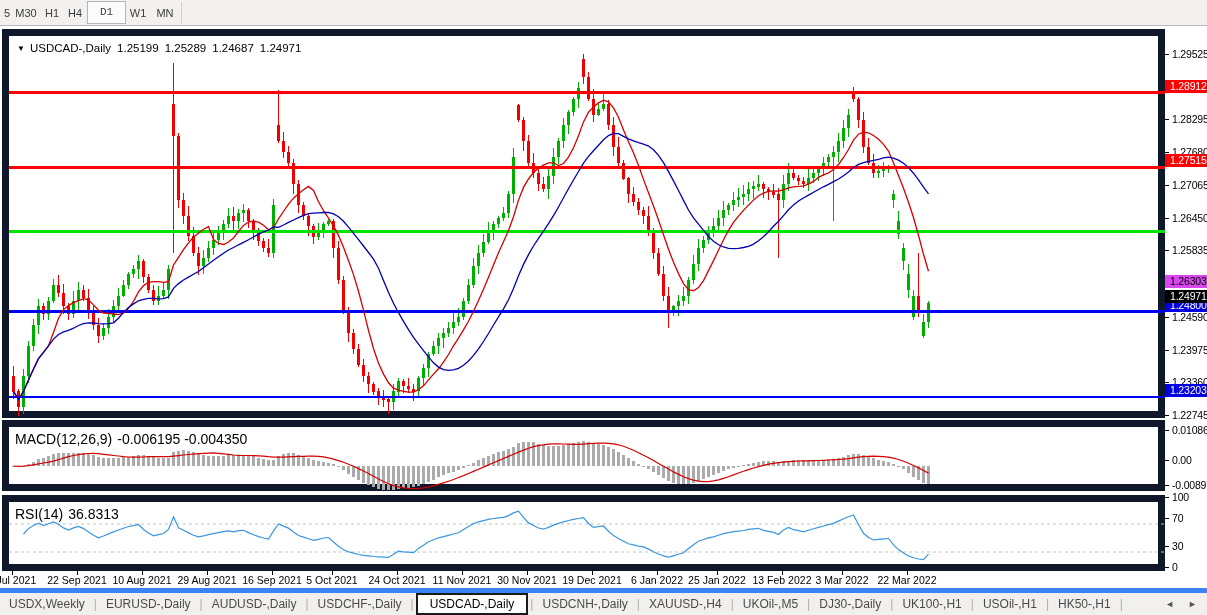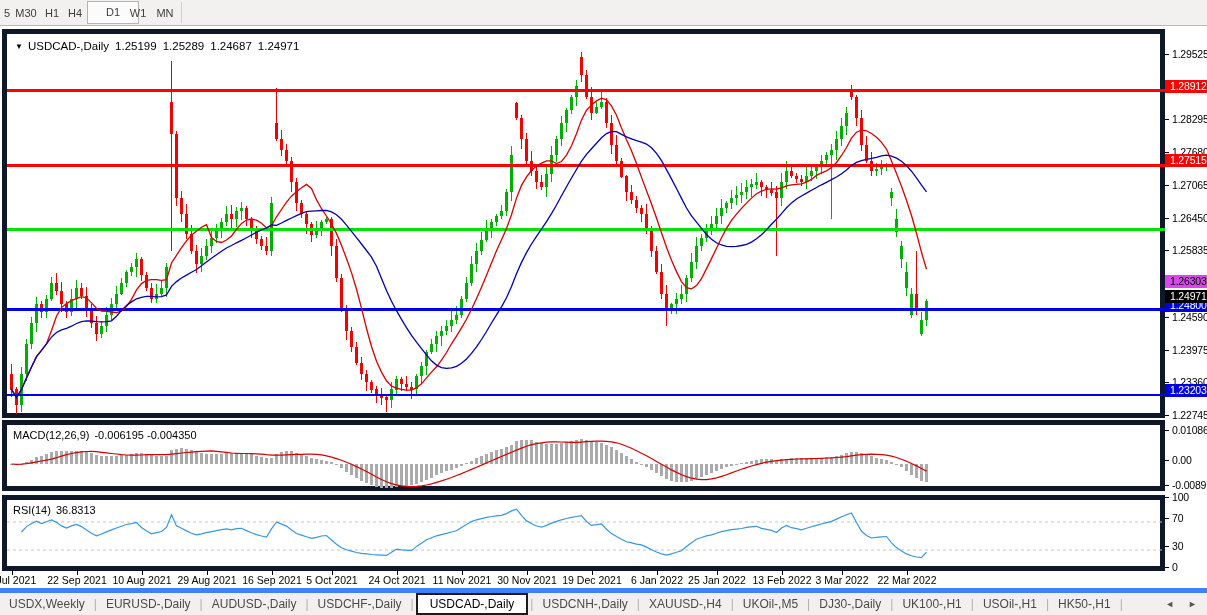--- a/index.html
+++ b/index.html
@@ -8,30 +8,30 @@
 
   
   #toolbar { position:absolute; left:0; top:0; width:1207px; height:26px;
     background:#f2f1f0; border-bottom:1px solid #b9b9b9; }
   .tf-btn { position:absolute; top:3px; height:20px; line-height:20px;
     color:#3d3d3d; font-size:11px; text-align:center; cursor:default; }
   .tf-btn.active { background:#fbfbfb; border:1px solid #b4b4b4; top:1px; height:23px; line-height:21px; }
   .tb-sep { position:absolute; top:2px; width:1px; height:21px; background:#cfcfcf; }
 
   
-  .panel { position:absolute; left:2px; width:1163px; background:#fff; border:5px solid #0f172a; }
+  .panel { position:absolute; left:2px; width:1163px; background:#fff; border:7px solid #0f172a; }
   #panel-main { top:29px;  height:389px; }
   #panel-macd { top:420px; height:71px; }
   #panel-rsi  { top:495px; height:76px; }
   .panel svg { position:absolute; left:0; top:0; }
 
   #chart-title { position:absolute; left:8px; top:6px; font-size:11.5px; color:#000; white-space:nowrap; z-index:5; }
   #chart-title .tri { font-size:8px; margin-right:5px; position:relative; top:-1px; }
   #chart-title span.num { margin-left:6px; }
-  .ind-label { position:absolute; left:6px; top:4px; font-size:11px; color:#000; white-space:nowrap; z-index:5; }
+  .ind-label { position:absolute; left:6px; top:4px; font-size:14px; color:#000; white-space:nowrap; z-index:5; }
   .ind-label span.vals { margin-left:5px; }
 
   
   #price-axis { position:absolute; left:1165px; top:26px; width:42px; height:560px; background:#fff; }
   .ax-dash { position:absolute; left:0; width:4px; height:1px; background:#000; }
   .ax-lbl  { position:absolute; left:7px; font-size:10.5px; letter-spacing:-0.2px; color:#000; white-space:nowrap; }
   .ax-badge { position:absolute; left:0; width:42px; height:13px; line-height:13px;
     font-size:10.5px; letter-spacing:-0.2px; padding-left:5px; white-space:nowrap; }
 
   
@@ -49,21 +49,21 @@
   .tab-arrow { font-size:9px; color:#555; cursor:default; }
 </style>
 </head>
 <body>
 
 <div id="toolbar">
     <div class="tf-btn" style="left: 2px; width: 10px;">5</div>
     <div class="tf-btn" style="left: 13px; width: 26px;">M30</div>
     <div class="tf-btn" style="left: 43px; width: 18px;">H1</div>
     <div class="tf-btn" style="left: 66px; width: 18px;">H4</div>
-    <div class="tf-btn active" style="left: 87px; width: 52px;">D1</div>
+    <div class="tf-btn active" style="left: 87px; width: 39px; font-family: Liberation Mono, monospace;">D1</div>
     <div class="tf-btn" style="left: 127px; width: 22px;">W1</div>
     <div class="tf-btn" style="left: 153px; width: 24px;">MN</div>
     <div class="tb-sep" style="left: 181px;"></div>
   </div>
 
 <div class="panel" id="panel-main">
   <div id="chart-title">
     <span class="tri">▼</span><span>USDCAD-,Daily</span><span class="num">1.25199</span><span class="num">1.25289</span><span class="num">1.24687</span><span class="num">1.24971</span>
   </div>
   <svg id="svg-main" width="1161" height="387" viewBox="0 0 1161 387" shape-rendering="crispEdges">

